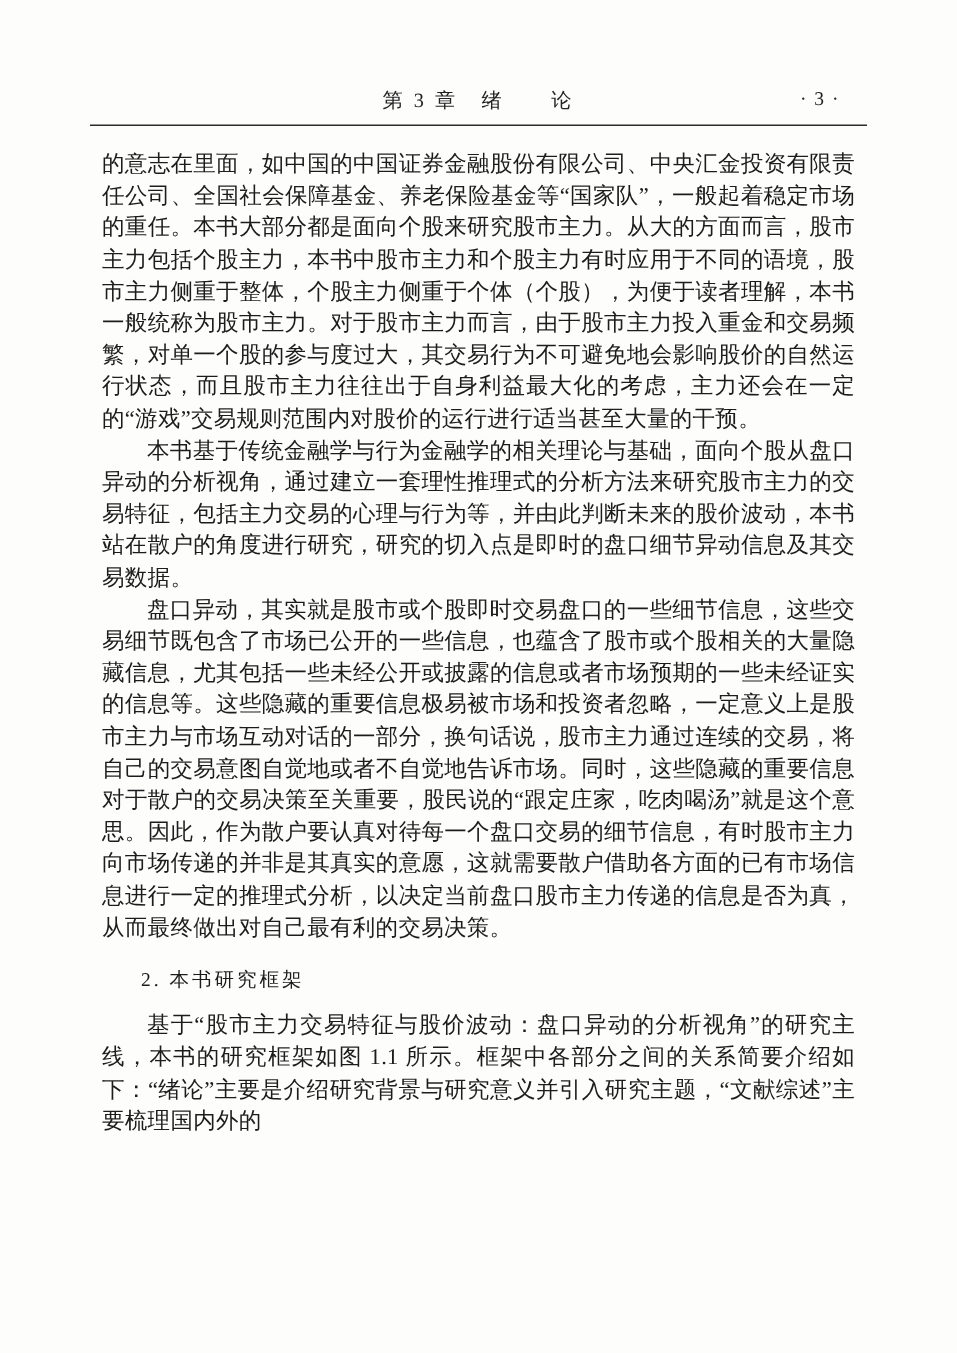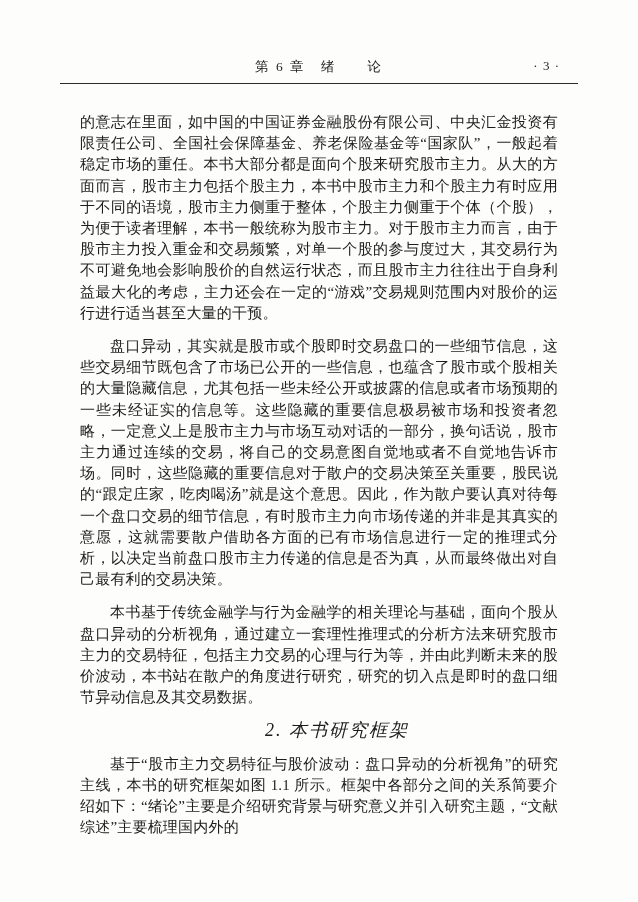--- a/index.html
+++ b/index.html
@@ -43,47 +43,46 @@
     position: absolute;
     top: 100px;
     left: 68px;
     width: 502px;
     font-size: 15px;
     line-height: 21.2px;
     text-align: justify;
     letter-spacing: 0.2px;
   }
   .para {
-    margin: 12px;
+    margin: 0;
     text-justify: inter-ideograph;
   }
   .indent {
     text-indent: 2em;
   }
   .section-heading {
-    font-size: 18px;
+    font-size: 13px;
     font-weight: normal;
-    font-style: italic;           
     letter-spacing: 2px;
     margin: 12px 0 11px 0;
     text-indent: 2em;
-    text-align: center;
+    text-align: left;
   }
 </style>
 </head>
 <body>
 
 <div class="page">
 
   <header class="page-header">
-    <div class="running-title">第 6 章　绪　　论</div>
+    <div class="running-title">第 3 章　绪　　论</div>
     <div class="page-number">· 3 ·</div>
   </header>
 
   <main class="page-body">
     <p class="para">的意志在里面，如中国的中国证券金融股份有限公司、中央汇金投资有限责任公司、全国社会保障基金、养老保险基金等“国家队”，一般起着稳定市场的重任。本书大部分都是面向个股来研究股市主力。从大的方面而言，股市主力包括个股主力，本书中股市主力和个股主力有时应用于不同的语境，股市主力侧重于整体，个股主力侧重于个体（个股），为便于读者理解，本书一般统称为股市主力。对于股市主力而言，由于股市主力投入重金和交易频繁，对单一个股的参与度过大，其交易行为不可避免地会影响股价的自然运行状态，而且股市主力往往出于自身利益最大化的考虑，主力还会在一定的“游戏”交易规则范围内对股价的运行进行适当甚至大量的干预。</p>
+    <p class="para indent">本书基于传统金融学与行为金融学的相关理论与基础，面向个股从盘口异动的分析视角，通过建立一套理性推理式的分析方法来研究股市主力的交易特征，包括主力交易的心理与行为等，并由此判断未来的股价波动，本书站在散户的角度进行研究，研究的切入点是即时的盘口细节异动信息及其交易数据。</p>
     <p class="para indent">盘口异动，其实就是股市或个股即时交易盘口的一些细节信息，这些交易细节既包含了市场已公开的一些信息，也蕴含了股市或个股相关的大量隐藏信息，尤其包括一些未经公开或披露的信息或者市场预期的一些未经证实的信息等。这些隐藏的重要信息极易被市场和投资者忽略，一定意义上是股市主力与市场互动对话的一部分，换句话说，股市主力通过连续的交易，将自己的交易意图自觉地或者不自觉地告诉市场。同时，这些隐藏的重要信息对于散户的交易决策至关重要，股民说的“跟定庄家，吃肉喝汤”就是这个意思。因此，作为散户要认真对待每一个盘口交易的细节信息，有时股市主力向市场传递的并非是其真实的意愿，这就需要散户借助各方面的已有市场信息进行一定的推理式分析，以决定当前盘口股市主力传递的信息是否为真，从而最终做出对自己最有利的交易决策。</p>
-    <p class="para indent">本书基于传统金融学与行为金融学的相关理论与基础，面向个股从盘口异动的分析视角，通过建立一套理性推理式的分析方法来研究股市主力的交易特征，包括主力交易的心理与行为等，并由此判断未来的股价波动，本书站在散户的角度进行研究，研究的切入点是即时的盘口细节异动信息及其交易数据。</p>
     <h2 class="section-heading">2. 本书研究框架</h2>
     <p class="para indent">基于“股市主力交易特征与股价波动：盘口异动的分析视角”的研究主线，本书的研究框架如图 1.1 所示。框架中各部分之间的关系简要介绍如下：“绪论”主要是介绍研究背景与研究意义并引入研究主题，“文献综述”主要梳理国内外的</p>
   </main>
 
 </div>
 
 </body></html>

